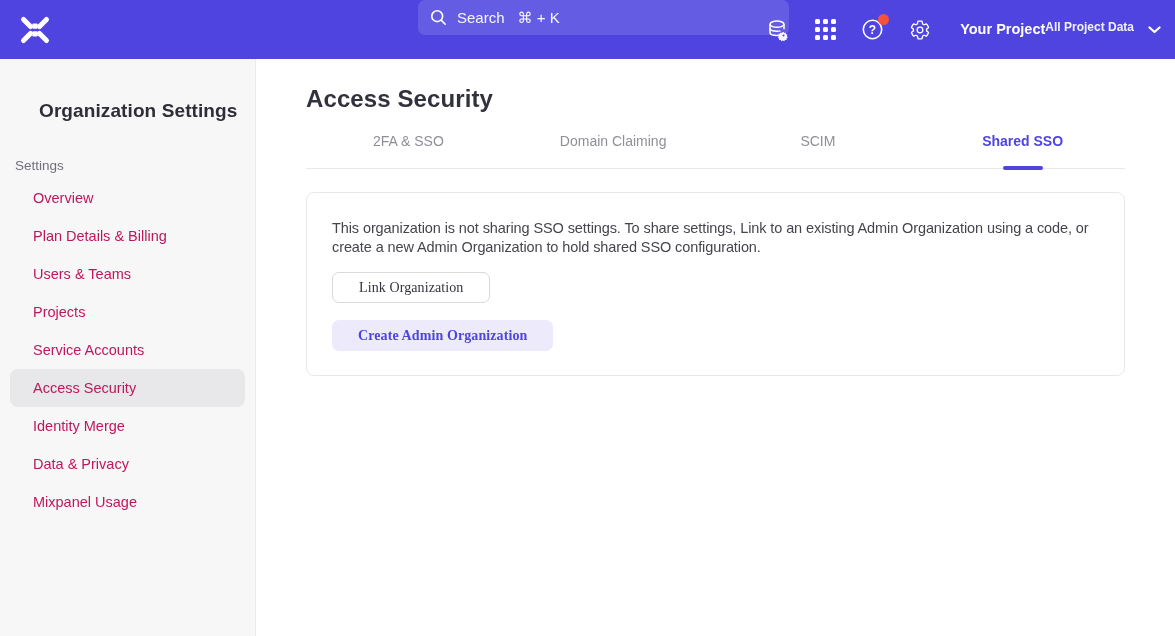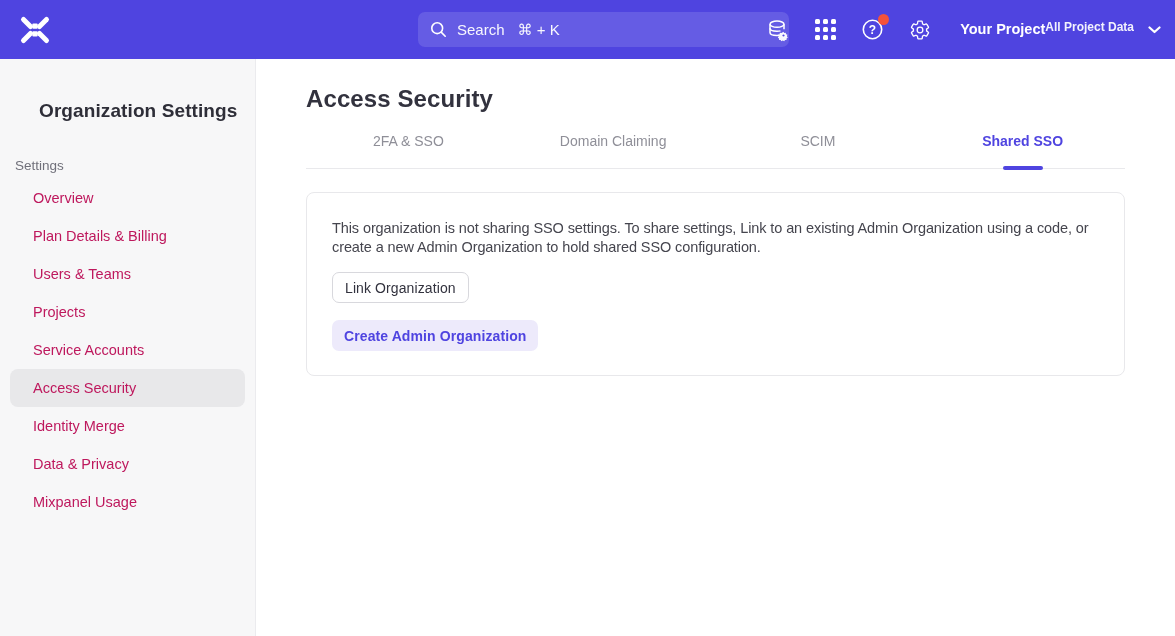--- a/index.html
+++ b/index.html
@@ -25,21 +25,21 @@
     color:rgba(255,255,255,0.96);
     font-size:14.5px;
     font-weight:600;
     letter-spacing:.1px;
     display:flex; align-items:center; gap:7px;
     cursor:pointer;
     white-space:nowrap;
   }
   .search {
     position:absolute;
-    left:418px; top:12px;
+    left:418px; top:0;
     width:371px; height:35px;
     background:rgba(255,255,255,0.13);
     border-radius:7px;
     display:flex; align-items:center;
     padding:0 12px;
     color:rgba(255,255,255,0.95);
     font-size:15px;
     cursor:text;
   }
   .search .mag { margin-right:10px; display:flex; }
@@ -144,24 +144,24 @@
     color:#45454e;
     letter-spacing:-.1px;
     max-width:762px;
     margin-bottom:15px;
   }
   .btn-row { margin-top:5px; }
   .btn {
     display:inline-flex;
     align-items:center;
     height:31px;
-    padding:0 12px;
+    padding:0 26px;
     border-radius:7px;
     font-size:14px;
-    font-family:Liberation Sans, sans-serif;
+    font-family:Liberation Serif, serif;
     cursor:pointer;
     border:none;
     letter-spacing:.1px;
   }
   .btn-outline {
     background:#fff;
     border:1px solid #d8d8dd;
     color:#32323e;
   }
   .btn-lavender {

